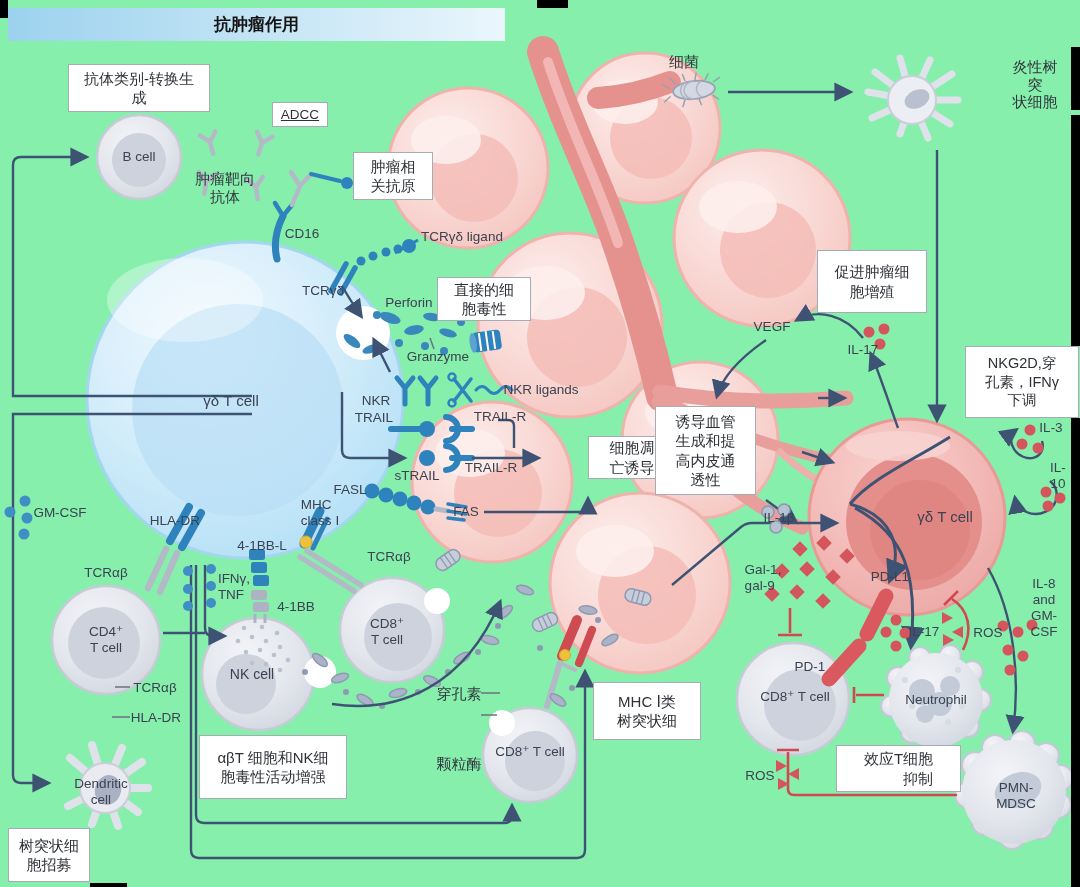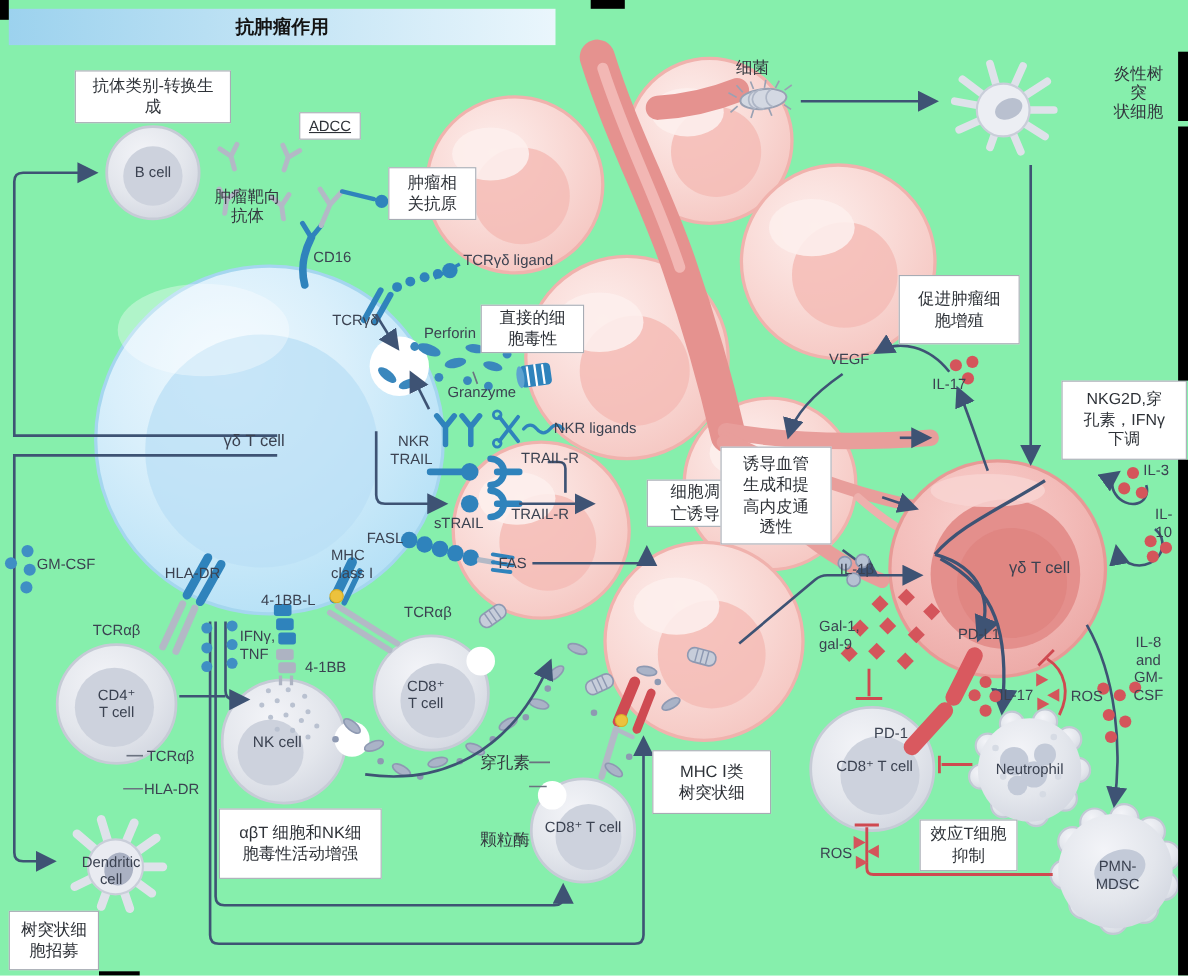--- a/index.html
+++ b/index.html
@@ -532,21 +532,21 @@
 胞增殖</div>
 <div class="box" style="left:965px;top:346px;width:114px;height:72px;font-size:14.5px;">NKG2D,穿
 孔素，IFNγ
 下调</div>
 <div class="box" style="left:593px;top:682px;width:108px;height:58px;">MHC Ⅰ类
 树突状细</div>
 <div class="box" style="left:199px;top:735px;width:148px;height:64px;">αβT 细胞和NK细
 胞毒性活动增强</div>
 <div class="box" style="left:8px;top:828px;width:82px;height:54px;">树突状细
 胞招募</div>
-<div class="box" style="left:836px;top:745px;width:89px;height:47px;">效应T细胞
+<div class="box" style="left:836px;top:745px;width:125px;height:47px;text-align:right;">效应T细胞
 抑制</div>
 
 <div class="lbl" style="left:139px;top:157px;">B cell</div>
 <div class="lbl" style="left:231px;top:401px;font-size:15px;">γδ T cell</div>
 <div class="lbl" style="left:106px;top:640px;">CD4⁺
 T cell</div>
 <div class="lbl" style="left:252px;top:674px;font-size:14px;">NK cell</div>
 <div class="lbl" style="left:387px;top:632px;">CD8⁺
 T cell</div>
 <div class="lbl" style="left:530px;top:752px;">CD8⁺ T cell</div>

